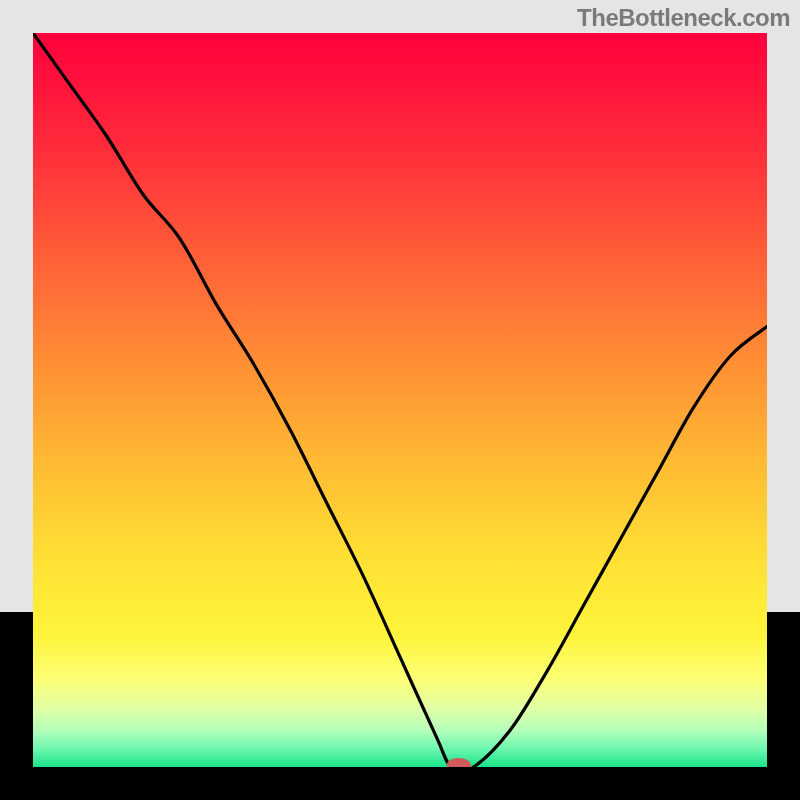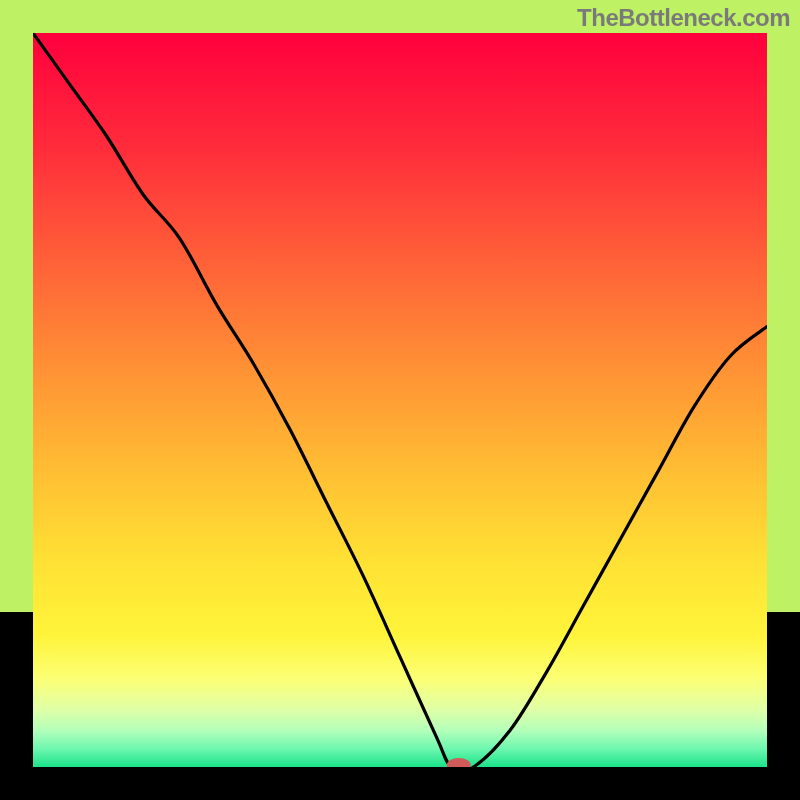--- a/index.html
+++ b/index.html
@@ -8,21 +8,21 @@
     width: 800px;
     height: 800px;
     background: #000;
     overflow: hidden;
     font-family: Arial, Helvetica, sans-serif;
   }
   .outer {
     position: relative;
     width: 800px;
     height: 612px;
-    background: #bef264;
+    background: #e5e5e5;
     text-align: center;
   }
   .watermark {
     position: absolute;
     top: 4px;
     right: 10px;
     color: #7a7a7a;
     font-size: 24px;
     font-weight: 600;
     letter-spacing: -0.5px;

